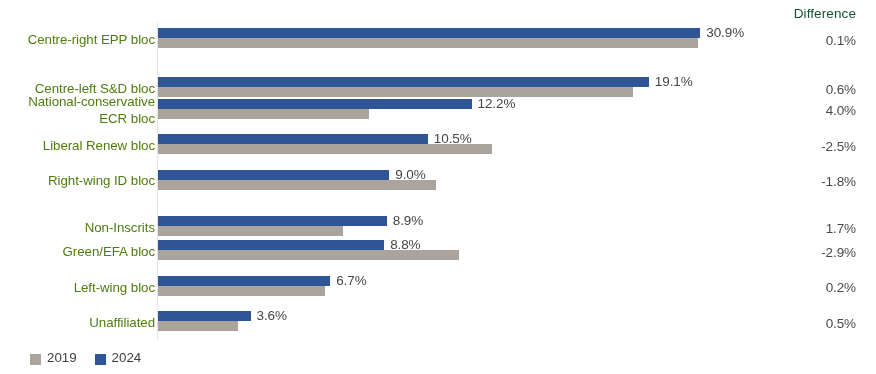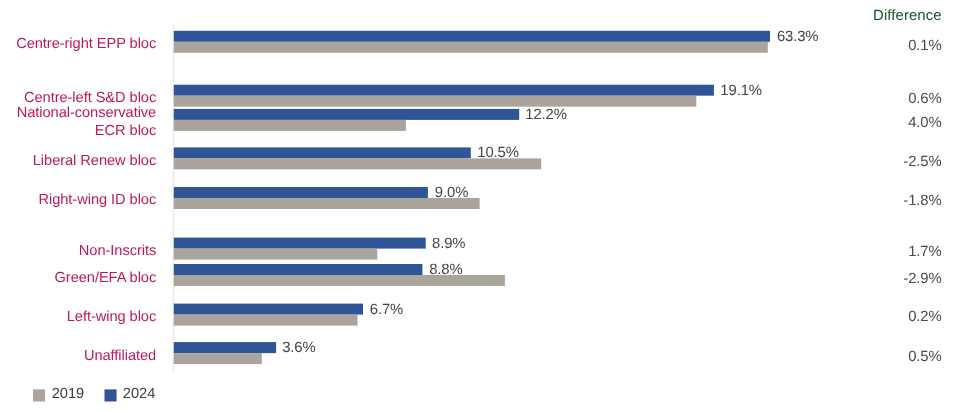--- a/index.html
+++ b/index.html
@@ -61,22 +61,23 @@
     top: 0;
     width: 142px;
     height: 36px;
     display: flex;
     flex-direction: column;
     align-items: flex-end;
     justify-content: center;
     text-align: right;
     font-size: 13.3px;
     line-height: 16.5px;
-    color: #be185d;
+    color: #4d7c0f;
     letter-spacing: -0.05px;
+    padding-left: 13px;
   }
   .bars {
     position: absolute;
     left: 158px;
     top: 0;
     height: 36px;
     width: 700px;
   }
   .bar {
     position: absolute;
@@ -144,21 +145,21 @@
 
   <div class="plot" id="plot">
     <div class="axis-line"></div>
   <div class="row" style="top: 0px;">
         <div class="cat-label">
           <span>Centre-right EPP bloc</span>
         </div>
         <div class="bars">
           <div class="bar bar-new" style="width: 542.27px; background: rgb(47, 85, 151);"></div>
           <div class="bar bar-old" style="width: 539.7px; background: rgb(170, 164, 156);"></div>
-          <div class="val-label" style="left: 548.27px;">63.3%</div>
+          <div class="val-label" style="left: 548.27px;">30.9%</div>
         </div>
         <div class="diff-cell">0.1%</div>
       </div>
       <div class="row" style="top: 49px;">
         <div class="cat-label">
           <span>Centre-left S&amp;D bloc</span>
         </div>
         <div class="bars">
           <div class="bar bar-new" style="width: 490.87px; background: rgb(47, 85, 151);"></div>
           <div class="bar bar-old" style="width: 475.45px; background: rgb(170, 164, 156);"></div>

